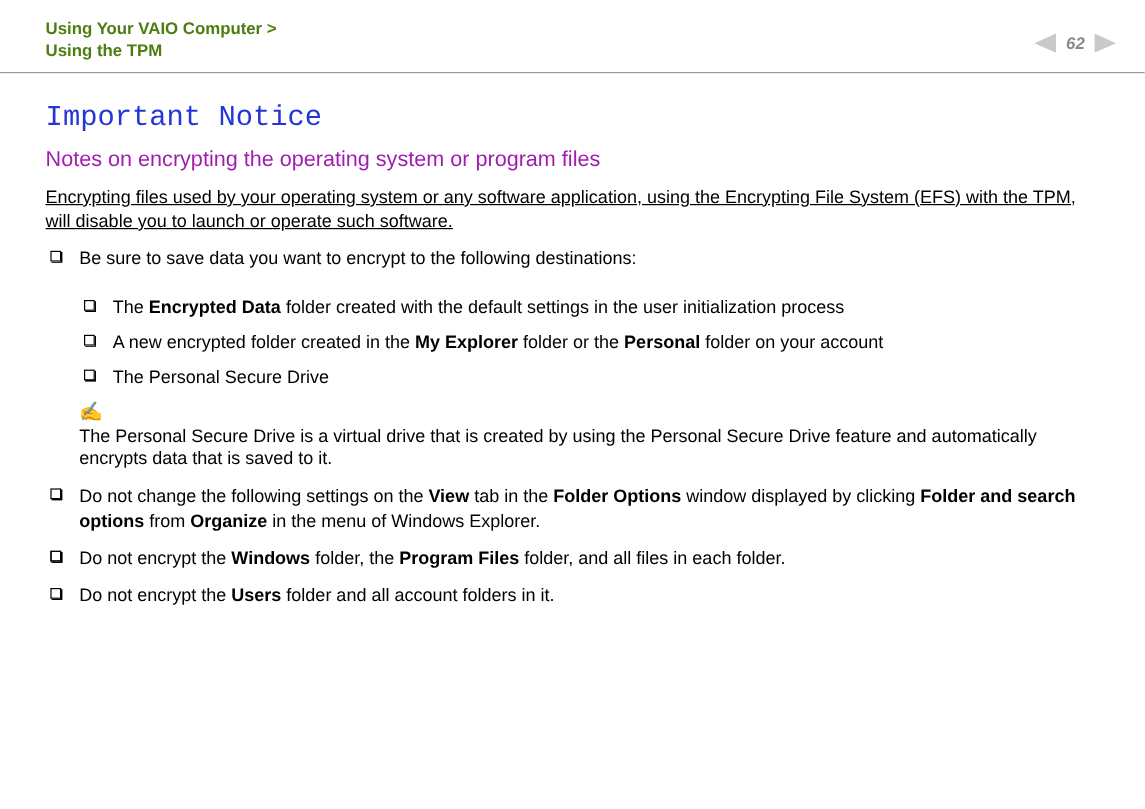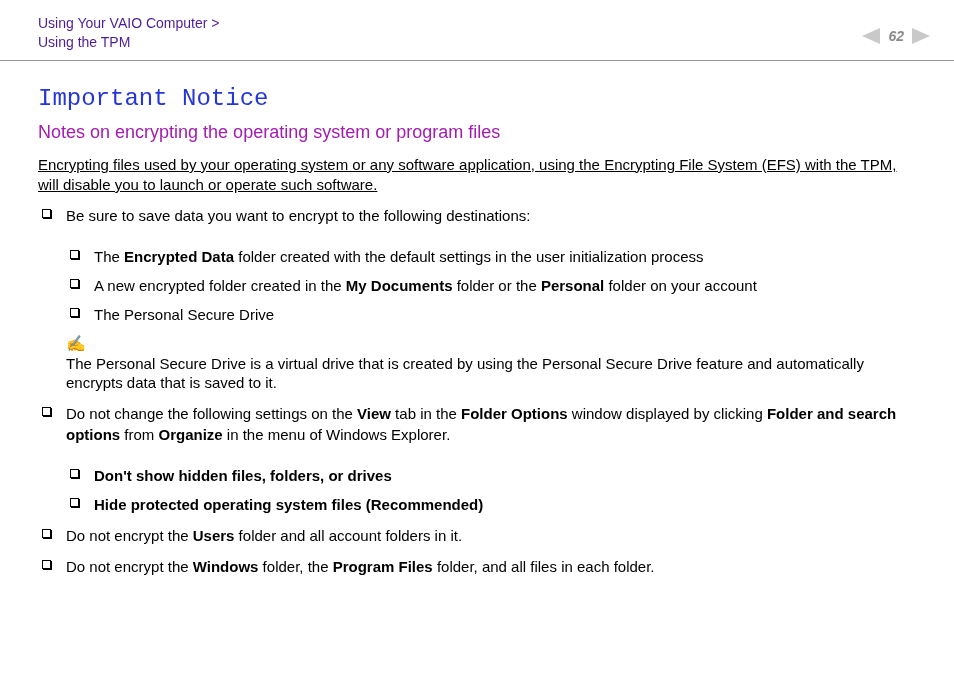--- a/index.html
+++ b/index.html
@@ -23,23 +23,23 @@
   
   .header {
     display: flex;
     justify-content: space-between;
     align-items: flex-start;
     padding: 14px 24px 8px 38px;
     border-bottom: 1px solid #999;
   }
   .breadcrumb {
     font-family: Arial, Helvetica, sans-serif;
-    font-weight: normal;
+    font-weight: bold;
     font-size: 14px;
-    color: #4c1d95;
+    color: #4d7c0f;
     line-height: 1.35;
   }
   .breadcrumb-top { white-space: nowrap; }
   .breadcrumb-sep { }
   .breadcrumb-bottom { display: block; }
 
   .pager {
     display: flex;
     align-items: center;
     gap: 8px;
@@ -179,58 +179,48 @@
       <li>
         <span class="bullet"></span>
         <span>Be sure to save data you want to encrypt to the following destinations:</span>
         <ul class="level2">
           <li>
             <span class="bullet"></span>
             <span>The </span><b>Encrypted Data</b><span> folder created with the default settings in the user initialization process</span>
           </li>
           <li>
             <span class="bullet"></span>
-            <span>A new encrypted folder created in the </span><b>My Documents</b><span> folder or the </span><b>Personal</b><span> folder on your account</span>
+            <span>A new encrypted folder created in the </span><b>My Explorer</b><span> folder or the </span><b>Personal</b><span> folder on your account</span>
           </li>
           <li>
             <span class="bullet"></span>
             <span>The Personal Secure Drive</span>
           </li>
         </ul>
         <div class="note-block">
           <span class="note-icon">✍</span>
           <p class="note-text">The Personal Secure Drive is a virtual drive that is created by using the Personal Secure Drive feature and automatically encrypts data that is saved to it.</p>
         </div>
       </li>
 
       <li>
         <span class="bullet"></span>
         <span>Do not change the following settings on the </span><b>View</b><span> tab in the </span><b>Folder Options</b><span> window displayed by clicking </span><b>Folder and search options</b><span> from </span><b>Organize</b><span> in the menu of Windows Explorer.</span>
-        <ul class="level2">
-          <li>
-            <span class="bullet"></span>
-            <b>Don't show hidden files, folders, or drives</b>
-          </li>
-          <li>
-            <span class="bullet"></span>
-            <b>Hide protected operating system files (Recommended)</b>
-          </li>
-        </ul>
-      </li>
-
-      <li>
-        <span class="bullet"></span>
+      </li>
+
+      <li>
+        <span class="bullet"></span>
+      </li>
+
+      <li>
+        <span class="bullet"></span>
+        <span>Do not encrypt the </span><b>Windows</b><span> folder, the </span><b>Program Files</b><span> folder, and all files in each folder.</span>
       </li>
 
       <li>
         <span class="bullet"></span>
         <span>Do not encrypt the </span><b>Users</b><span> folder and all account folders in it.</span>
-      </li>
-
-      <li>
-        <span class="bullet"></span>
-        <span>Do not encrypt the </span><b>Windows</b><span> folder, the </span><b>Program Files</b><span> folder, and all files in each folder.</span>
       </li>
 
     </ul>
 
   </div>
 </div>
 
 </body></html>

